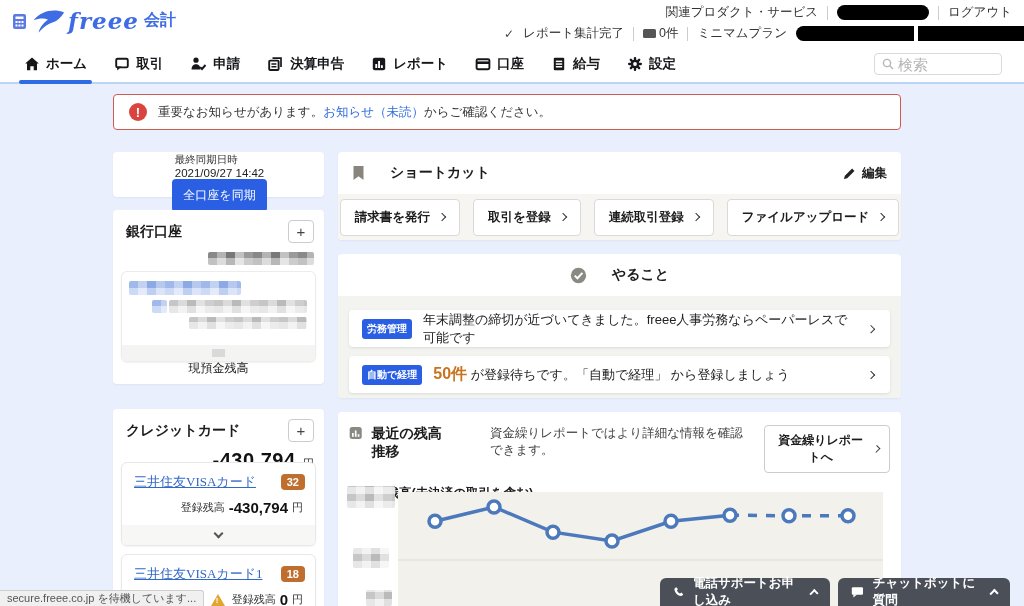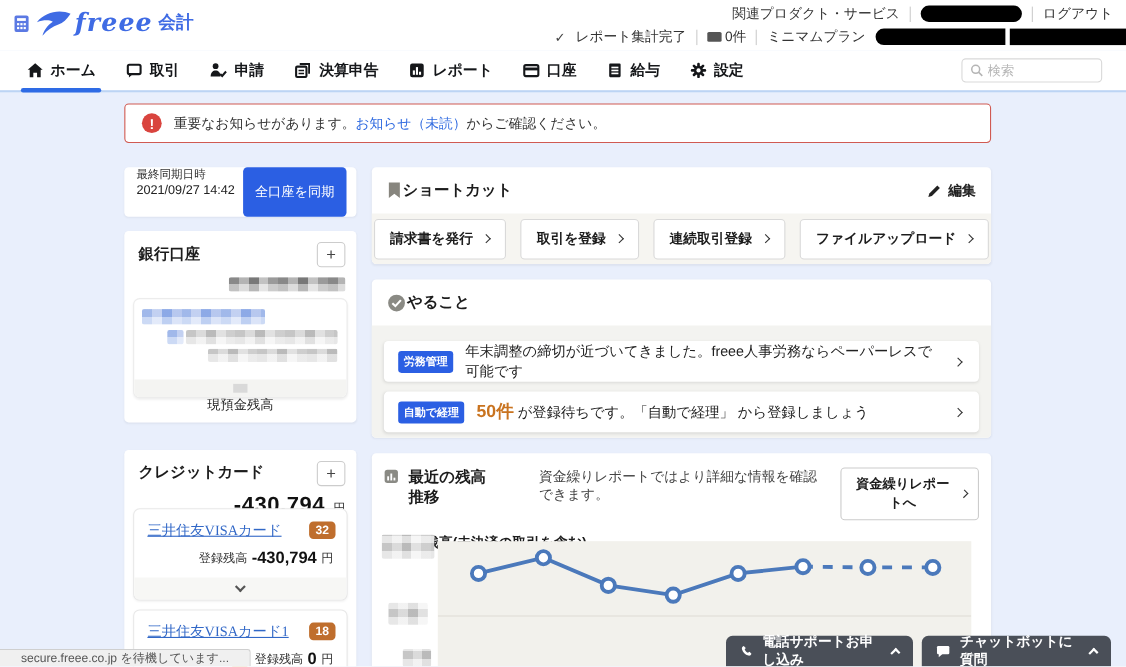--- a/index.html
+++ b/index.html
@@ -17,33 +17,33 @@
   .vdiv { width:1px; height:14px; background:#ccc; }
   .redact-pill { background:#000; border-radius:8px; height:15px; }
   .chkmark { color:#444; font-size:12px; }
   .bubble-ic { width:13px; height:9px; background:#555; border-radius:1.5px; display:inline-block; margin-right:3px; position:relative; top:1px; }
 
   
   .nav { position:absolute; top:46px; left:0; right:0; height:38px; background:#fff; border-bottom:2px solid #bcd4f4; display:flex; align-items:center; padding-left:24px; gap:27px; }
   .tab { display:flex; align-items:center; gap:6px; font-size:13.5px; font-weight:bold; color:#15171a; position:relative; height:100%; cursor:pointer; }
   .tab.active::after { content:""; position:absolute; bottom:-2px; left:-5px; right:-5px; height:4px; background:#2e6be5; border-radius:2px; }
   .search-box { position:absolute; right:22px; top:7px; width:128px; height:22px; border:1px solid #d9d9d9; border-radius:4px; display:flex; align-items:center; padding:0 7px; gap:4px; background:#fff; }
-  .search-box input { border:none; outline:none; width:90px; font-size:12px; color:#444; }
+  .search-box input { border:none; outline:none; width:90px; font-size:15px; color:#444; }
   .search-box input::placeholder { color:#b5b5b5; }
 
   
   .alert { position:absolute; left:113px; top:94px; width:788px; height:36px; background:#fff; border:1px solid #d05a52; border-radius:4px; display:flex; align-items:center; padding:0 15px; gap:11px; font-size:12.5px; color:#333; }
   .alert-ic { width:18px; height:18px; border-radius:50%; background:#d9443e; color:#fff; font-weight:bold; font-size:13px; display:flex; align-items:center; justify-content:center; flex:none; }
   .alink { color:#2f6ae0; text-decoration:none; }
 
   
   .card { position:absolute; background:#fff; border-radius:4px; box-shadow:0 1px 2px rgba(0,0,0,.05); }
 
   
-  .sync-card { left:113px; top:152px; width:211px; height:45px; display:flex; justify-content:space-between; padding:0 9px 0 11px; }
+  .sync-card { left:113px; top:152px; width:211px; height:45px; display:flex; align-items:center; justify-content:space-between; padding:0 9px 0 11px;flex-direction:column; }
   .sync-lbl { font-size:10.5px; color:#333; line-height:1.45; }
   .sync-dt { font-size:11.5px; color:#222; }
   .btn-blue { background:#2b5fe3; color:#fff; font-size:12px; font-weight:normal; border:none; border-radius:4px; padding:8px 11px; cursor:pointer; }
 
   
   .panel-title { font-size:14px; font-weight:bold; color:#1c1c1c; }
   .plus-btn { position:absolute; right:10px; top:10px; width:26px; height:23px; background:#fff; border:1px solid #ccc; border-radius:4px; font-size:15px; color:#444; display:flex; align-items:center; justify-content:center; cursor:pointer; }
 
   .bank-card { left:113px; top:210px; width:211px; height:174px; }
   .mosaic-g { background-image:
@@ -84,21 +84,21 @@
   .warn-tri { width:0; height:0; border-left:7px solid transparent; border-right:7px solid transparent; border-bottom:12px solid #e0a62e; position:relative; margin-right:3px; }
   .warn-tri::after { content:"!"; position:absolute; left:-2px; top:2px; color:#fff; font-size:8px; font-weight:bold; }
 
   
   .chev-r { width:6px; height:6px; border-top:1.8px solid #333; border-right:1.8px solid #333; transform:rotate(45deg); display:inline-block; }
   .chev-d { width:7px; height:7px; border-bottom:2px solid #555; border-right:2px solid #555; transform:rotate(45deg); display:inline-block; margin-top:-3px; }
   .chev-u { width:7px; height:7px; border-top:2px solid #fff; border-left:2px solid #fff; transform:rotate(45deg); display:inline-block; margin-top:3px; }
 
   
   .sc-card { left:338px; top:152px; width:563px; height:88px; }
-  .sec-hdr { height:42px; display:flex; align-items:center; padding:0 14px; gap:1px; }
+  .sec-hdr { height:42px; display:flex; align-items:center; padding:0 14px; gap:25px;justify-content:center; }
   .sec-title { font-size:14px; font-weight:bold; color:#1c1c1c; }
   .edit-btn { margin-left:auto; display:flex; align-items:center; gap:6px; font-size:12.5px; font-weight:bold; color:#222; cursor:pointer; }
   .sc-body { position:absolute; top:42px; bottom:0; left:0; right:0; background:#f6f5f1; border-radius:0 0 4px 4px; display:flex; align-items:center; justify-content:center; gap:13px; }
   .sc-btn { background:#fff; border:1px solid #d9d9d9; border-radius:4px; padding:9px 14px; font-size:12.5px; font-weight:bold; color:#1c1c1c; display:flex; align-items:center; gap:9px; cursor:pointer; }
 
   
   .todo-card { left:338px; top:254px; width:563px; height:144px; }
   .todo-body { position:absolute; top:42px; bottom:0; left:0; right:0; background:#f3f3f0; border-radius:0 0 4px 4px; padding:14px 11px 0; display:flex; flex-direction:column; gap:9px; }
   .todo-row { background:#fff; border-radius:4px; box-shadow:0 1px 3px rgba(0,0,0,.1); height:37px; display:flex; align-items:center; padding:0 16px 0 13px; gap:11px; cursor:pointer; }
   .badge-bl { background:#2b5fe3; color:#fff; font-size:10px; font-weight:bold; padding:3px 5px; border-radius:3px; flex:none; }
@@ -113,21 +113,21 @@
   .bal-btn { margin-left:auto; background:#fff; border:1px solid #ccc; border-radius:4px; padding:6px 10px; font-size:12px; font-weight:bold; color:#1c1c1c; display:flex; align-items:center; gap:8px; cursor:pointer; }
   .bal-sub { font-size:12.5px; font-weight:bold; color:#1c1c1c; padding:12px 0 0 11px; }
   .ylab { position:absolute; }
   .plot { position:absolute; left:60px; top:80px; width:485px; height:114px; background:#f2f1ec; }
 
   
   .fbtn { position:absolute; top:578px; height:28px; background:#4a4f58; border-radius:6px 6px 0 0; color:#fff; font-size:12.5px; font-weight:bold; display:flex; align-items:center; padding:0 13px; gap:9px; cursor:pointer; }
   .fbtn-phone { left:660px; width:170px; }
   .fbtn-chat { left:838px; width:172px; }
   .fbtn .chev-u { margin-left:auto; }
-  .status-bar { position:absolute; left:0; bottom:0; height:16px; background:#f0f0f0; border:1px solid #cfcfcf; border-left:none; border-bottom:none; border-radius:0 3px 0 0; font-size:11px; color:#555; display:flex; align-items:center; padding:0 19px; }
+  .status-bar { position:absolute; left:0; bottom:0; height:16px; background:#f0f0f0; border:1px solid #cfcfcf; border-left:none; border-bottom:none; border-radius:0 3px 0 0; font-size:11px; color:#555; display:flex; align-items:center; padding:0 7px; }
 </style>
 </head>
 <body>
 
 <div class="canvas">
 
   <div class="tophdr">
     <div class="logo">
       <svg width="15" height="18" viewBox="0 0 15 18">
           <rect x="0" y="2" width="13" height="15" rx="2" fill="#5b79e3"></rect>

